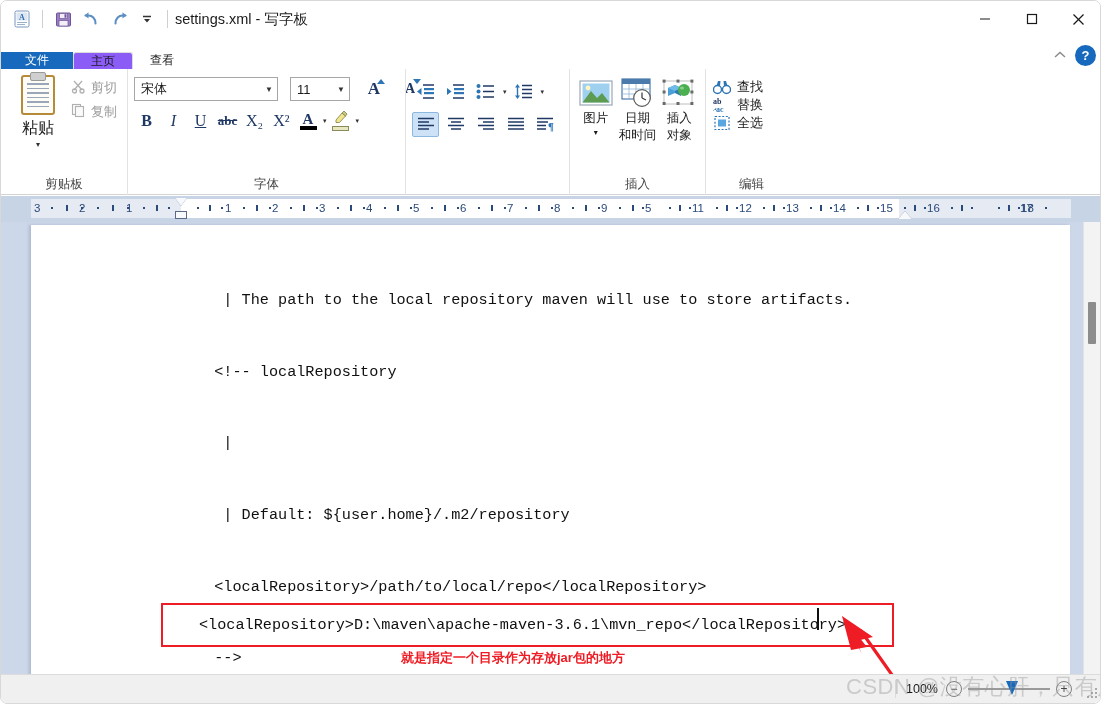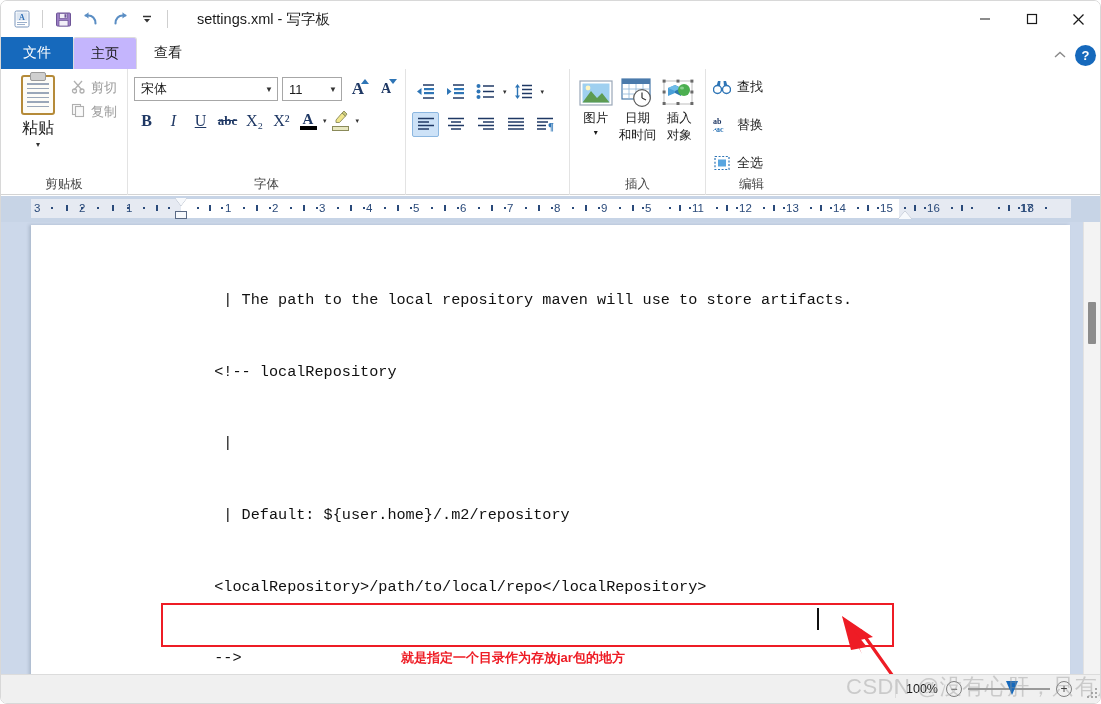--- a/index.html
+++ b/index.html
@@ -24,21 +24,21 @@
     background: #ffffff;
     display: flex; align-items: center;
   }
   .qat { display: flex; align-items: center; padding-left: 8px; gap: 2px; }
   .qat-btn {
     width: 26px; height: 26px;
     display: flex; align-items: center; justify-content: center;
   }
   .sep-v { width: 1px; height: 18px; background: #cfcfcf; margin: 0 5px; }
   .doc-title {
-    margin-left: 24px;
+    margin-left: 2px;
     font-size: 14.5px; color: #1a1a1a;
     font-family: "Liberation Sans", sans-serif;
     white-space: nowrap;
   }
   .wincontrols {
     position: absolute; right: 0; top: 0; height: 36px;
     display: flex;
   }
   .wc {
     width: 47px; height: 36px;
@@ -46,26 +46,26 @@
     color: #1a1a1a;
   }
 
   
   .tabsrow {
     position: absolute; top: 36px; left: 0; width: 1101px; height: 32px;
     background: #ffffff;
     display: flex; align-items: flex-end;
   }
   .tab {
-    height: 32px; display: flex; align-items: center; justify-content: center;
-    font-size: 14px; color: #1a1a1a; padding: 0 17px;
+    height: 17px; display: flex; align-items: center; justify-content: center;
+    font-size: 12px; color: #1a1a1a; padding: 0 17px;
     font-family: "Liberation Sans", sans-serif;
   }
   .tab.file { background: #1669bc; color: #ffffff; min-width: 72px; }
-  .tab.active { background: #c4b5fd; border: 1px solid #dcdcdc; border-bottom: none; border-top-left-radius: 3px; border-top-right-radius: 3px; }
+  .tab.active { background: #8b5cf6; border: 1px solid #dcdcdc; border-bottom: none; border-top-left-radius: 3px; border-top-right-radius: 3px; }
   .tabs-right {
     position: absolute; right: 6px; bottom: 3px;
     display: flex; align-items: center; gap: 8px;
   }
   .chev-up { color: #8a8a8a; font-size: 13px; }
   .help-btn {
     width: 21px; height: 21px; border-radius: 50%;
     background: #1669bc; color: #fff;
     font-size: 13px; font-weight: bold;
     display: flex; align-items: center; justify-content: center;
@@ -110,21 +110,21 @@
   }
   .clipboard-lines { position: absolute; top: 6px; left: 4px; right: 4px; }
   .clipboard-lines i { display: block; height: 1.5px; background: #9aa7b8; margin-bottom: 3px; }
   .paste-text { font-size: 16px; color: #1a1a1a; margin-top: 3px; }
   .paste-arrow { font-size: 8px; color: #333; line-height: 8px; margin-top: 2px; }
   .clip-small { display: flex; flex-direction: column; gap: 6px; padding-top: 6px; padding-left: 2px; }
   .clip-item { display: flex; align-items: center; gap: 5px; color: #9b9b9b; font-size: 13px; }
 
   
   .grp-font { width: 278px; }
-  .font-row1 { display: flex; align-items: center; gap: 4px; padding-top: 4px; }
+  .font-row1 { display: flex; align-items: center; gap: 12px; padding-top: 4px; }
   .combo {
     height: 24px; border: 1px solid #a7a7a7; background: #fff;
     display: flex; align-items: center; justify-content: space-between;
     padding: 0 4px 0 6px; font-size: 13px; color: #1a1a1a;
   }
   .combo.fontname { width: 144px; }
   .combo.fontsize { width: 60px; }
   .combo .car { font-size: 8px; color: #333; }
   .aa-btn { width: 24px; height: 24px; display: flex; align-items: center; justify-content: center; position: relative; }
   .aa-btn .big { font-size: 17px; color: #1f3864; font-family: "Liberation Serif", serif; font-weight: bold; }
@@ -157,21 +157,21 @@
   .pbtn.active { background: #cde2f7; border: 1px solid #8cb7e0; border-radius: 2px; }
 
   
   .grp-ins { width: 136px; }
   .ins-item { width: 44px; display: flex; flex-direction: column; align-items: center; padding-top: 4px; }
   .ins-ico { width: 36px; height: 32px; display: flex; align-items: center; justify-content: center; }
   .ins-lbl { font-size: 12.5px; color: #1a1a1a; text-align: center; line-height: 15px; margin-top: 2px; }
 
   
   .grp-edit { width: 92px; }
-  .edit-col { display: flex; flex-direction: column; gap: 20px; padding-top: 5px; }
+  .edit-col { display: flex; flex-direction: column; gap: 0; padding-top: 5px; }
   .edit-item { display: flex; align-items: center; gap: 5px; font-size: 13px; color: #1a1a1a; }
   .edit-ico { width: 20px; height: 18px; display: flex; align-items: center; justify-content: center; }
 
   
   .ruler {
     position: absolute; top: 195px; left: 0; width: 1101px; height: 26px;
     background: #c7d4e6;
     overflow: hidden;
   }
   .ruler-inner {
@@ -795,20 +795,21 @@
         
         
         
         
         
         
       </div>
     </div>
 
     <div class="redbox"></div>
+    <div class="redbox-text">&lt;localRepository&gt;D:\maven\apache-maven-3.6.1\mvn_repo&lt;/localRepository&gt;</div>
     <div class="caret"></div>
 
     <div class="annot">就是指定一个目录作为存放jar包的地方</div>
 
     <svg class="arrow-svg" width="130" height="150" viewBox="0 0 130 150">
       <line x1="112" y1="140" x2="30" y2="24" stroke="#ee1c25" stroke-width="3.2" stroke-linecap="round"></line>
       <polygon points="11,9 42,30 25,34 31,47" fill="#ee1c25"></polygon>
       <polygon points="11,9 36,40 20,43" fill="#ee1c25"></polygon>
     </svg>
   </div>

